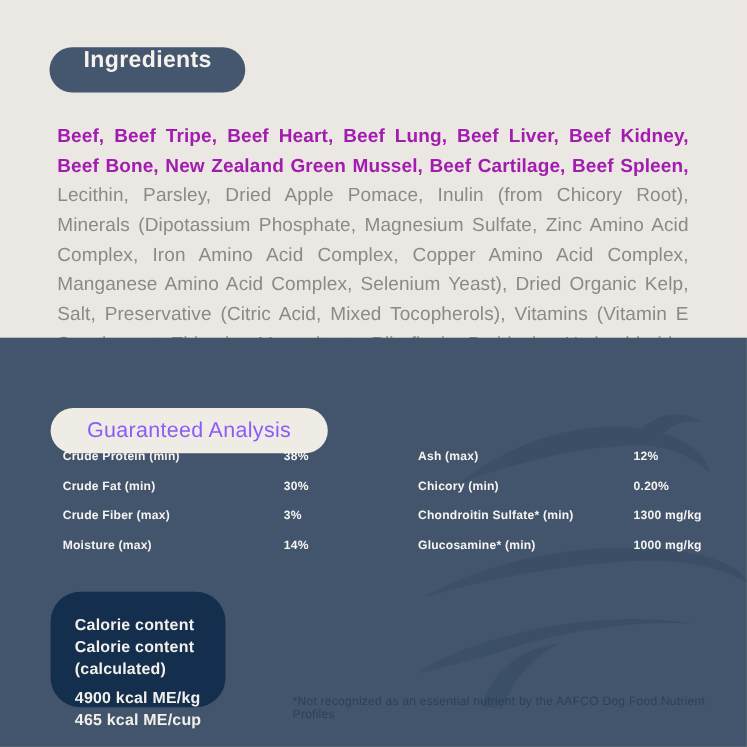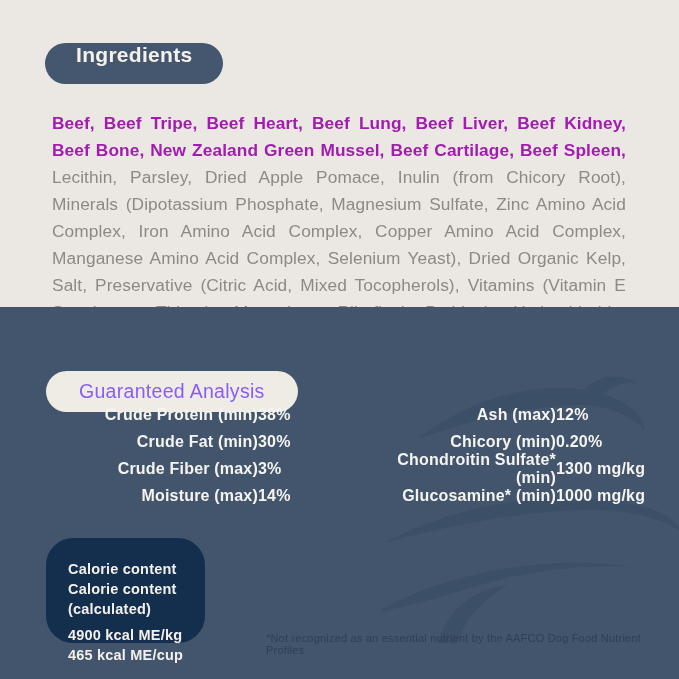--- a/index.html
+++ b/index.html
@@ -38,24 +38,24 @@
   .pill-light {
     position:absolute; left:46px; top:36px;
     height:41px; padding:0 33px;
     background:#EFEBE5; border-radius:22px;
     display:flex; align-items:center; justify-content:center;
     color:#8b5cf6; font-size:19.5px; font-weight:normal; letter-spacing:0.3px;margin-top:28px;
   }
 
   .analysis-col { position:absolute; top:94px; }
   .analysis-col.left  { left:57px;  width:290px; }
-  .analysis-col.right { left:360px; width:300px; }
+  .analysis-col.right { left:380px; width:300px; }
   .analysis-row {
     display:flex; height:27px; align-items:center;
-    color:#F6F4F0; font-size:16px; font-weight:bold; letter-spacing:0.2px;text-align:right;
+    color:#F6F4F0; font-size:11px; font-weight:bold; letter-spacing:0.2px;
   }
   .analysis-row .nutrient-label { width:201px; }
   .analysis-col.right .analysis-row .nutrient-label { width:196px; }
   .analysis-row .nutrient-value { white-space:nowrap; }
 
   .calorie-card {
     position:absolute; left:46px; top:231px;
     width:159px; height:105px; box-sizing:border-box;
     background:#142F4E; border-radius:27px;
     padding:21px 10px 0 22px;

